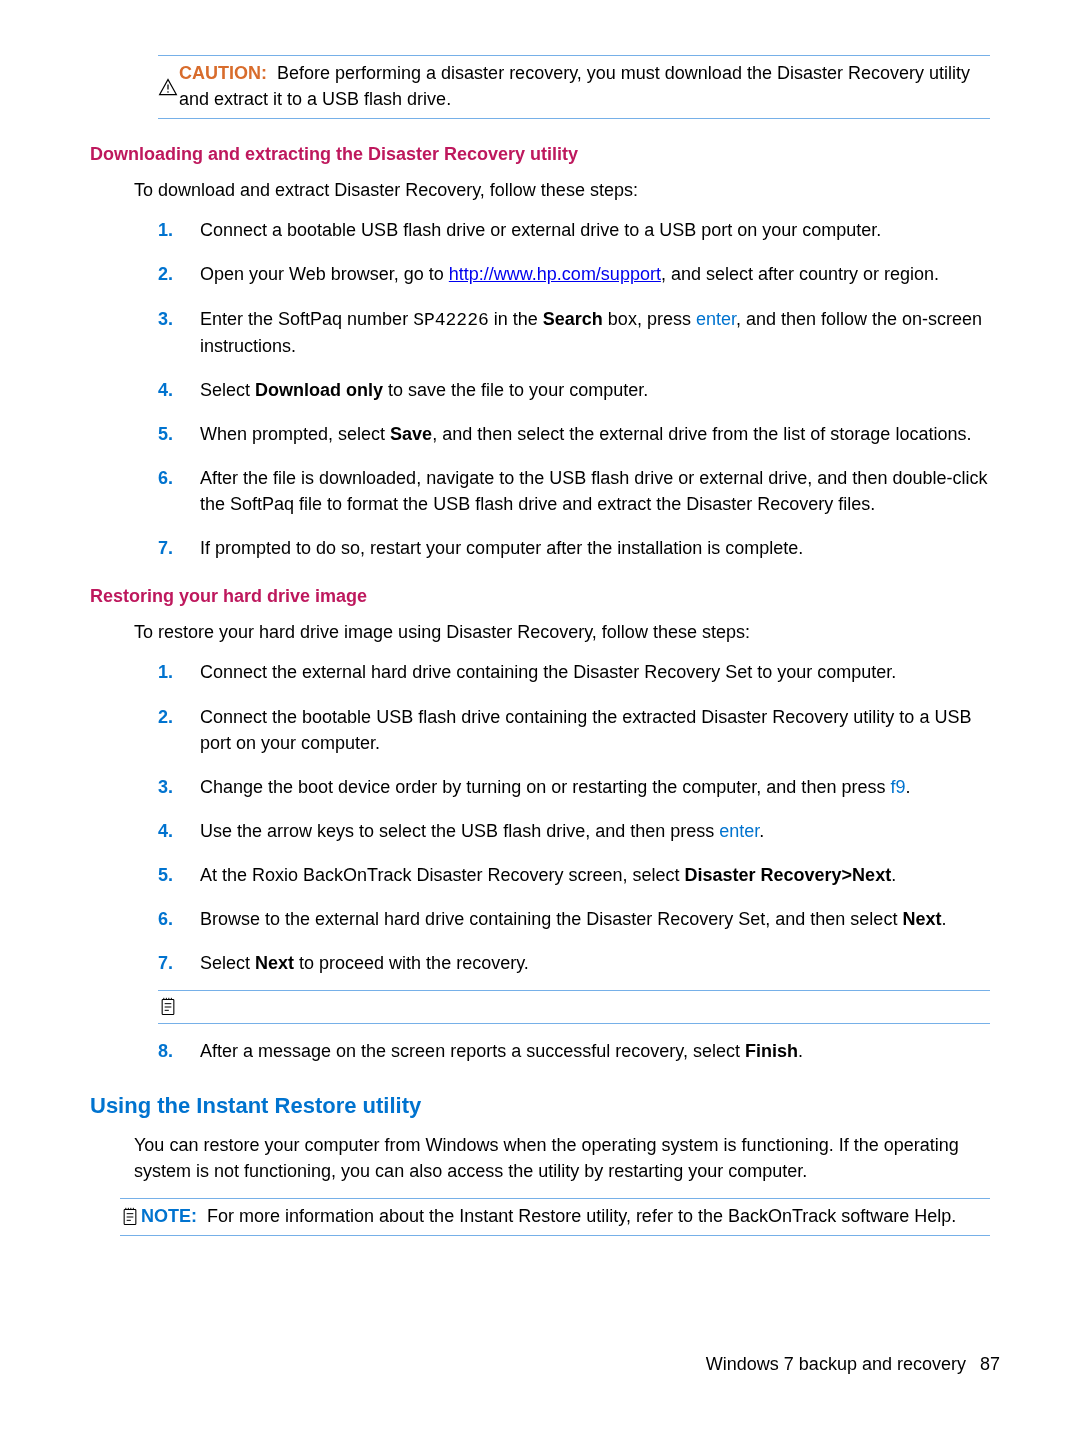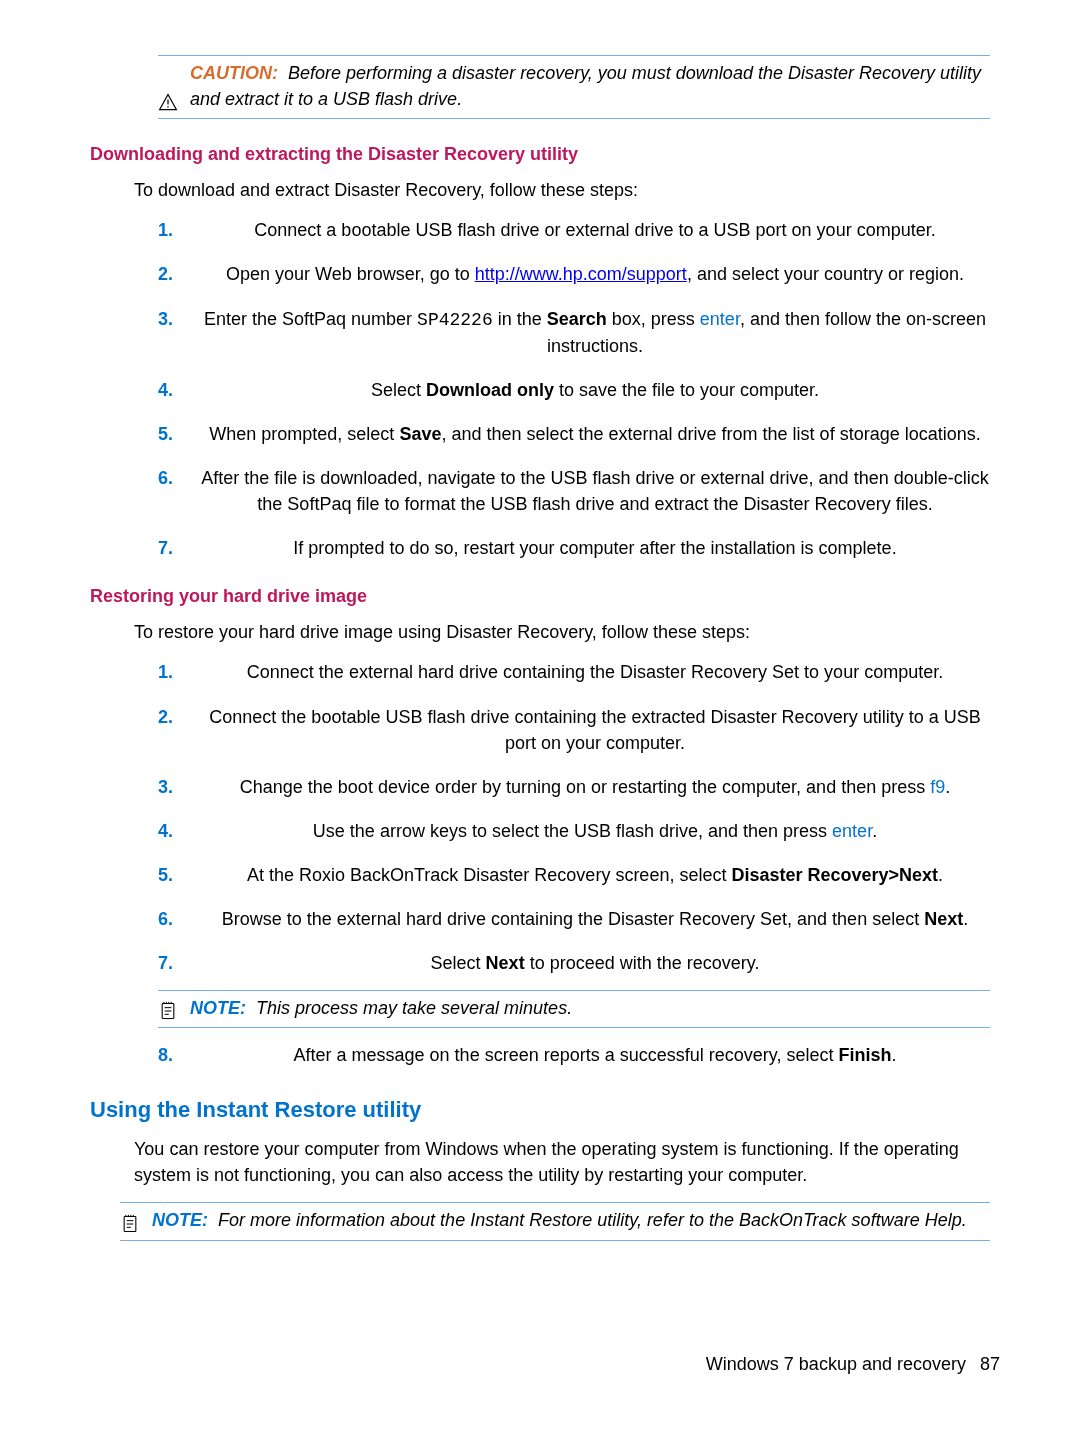--- a/index.html
+++ b/index.html
@@ -16,23 +16,22 @@
     position: relative;
     padding: 55px 90px 0 90px;
   }
   .content { padding-left: 0; }
   .callout {
     margin-left: 68px;
     border-top: 1px solid #76b0e8;
     border-bottom: 1px solid #76b0e8;
     padding: 4px 0 6px 0;
     display: flex;
-    align-items: flex-end;
-    gap: 12px;
-    font-style: italic;
+    align-items: center;
+    gap: 1px;
   }
   .callout .cicon { flex: 0 0 auto; margin-top: 2px; }
   .callout .ctext { flex: 1 1 auto; }
   .clabel { font-weight: 700; }
   .caution-label { color: #d86c2c; }
   .note-label { color: #0073cf; }
   h4.section-orange {
     color: #be185d;
     font-weight: 700;
     font-size: 18px;
@@ -54,21 +53,21 @@
     display: flex;
     align-items: flex-start;
     gap: 18px;
     margin: 0 0 18px 0;
   }
   ol.steps .num {
     color: #0073cf;
     font-weight: 700;
     flex: 0 0 24px;
   }
-  ol.steps .body { flex: 1 1 auto; text-align: center; }
+  ol.steps .body { flex: 1 1 auto; }
   .mono { font-family: "Courier New", monospace; }
   .link { color: #0000ee; text-decoration: underline; }
   .key { color: #0073cf; }
   .nested-callout {
     margin-left: 68px;
     margin-top: -4px;
     margin-bottom: 14px;
   }
   .footer {
     position: absolute;
@@ -99,21 +98,21 @@
 
   <h4 class="section-orange">Downloading and extracting the Disaster Recovery utility</h4>
   <p class="intro">To download and extract Disaster Recovery, follow these steps:</p>
   <ol class="steps">
     <li>
         <span class="num">1.</span>
         <span class="body">Connect a bootable USB flash drive or external drive to a USB port on your computer.</span>
       </li>
     <li>
         <span class="num">2.</span>
-        <span class="body"><span>Open your Web browser, go to </span><a class="link">http://www.hp.com/support</a><span>, and select your country or region.</span></span>
+        <span class="body"><span>Open your Web browser, go to </span><a class="link">http://www.hp.com/support</a><span>, and select after country or region.</span></span>
       </li>
     <li>
         <span class="num">3.</span>
         <span class="body"><span>Enter the SoftPaq number </span><span class="mono">SP42226</span><span> in the </span><b>Search</b><span> box, press </span><span class="key">enter</span><span>, and then follow the on-screen instructions.</span></span>
       </li>
     <li>
         <span class="num">4.</span>
         <span class="body"><span>Select </span><b>Download only</b><span> to save the file to your computer.</span></span>
       </li>
     <li>
@@ -166,23 +165,20 @@
   <div class="callout nested-callout">
     <span class="cicon">
       <svg class="icon" viewBox="0 0 24 24">
           <rect x="5" y="3" width="14" height="18" rx="1" fill="none" stroke="#000" stroke-width="1.3"></rect>
           <line x1="8" y1="8" x2="16" y2="8" stroke="#000" stroke-width="1.2"></line>
           <line x1="8" y1="12" x2="16" y2="12" stroke="#000" stroke-width="1.2"></line>
           <line x1="8" y1="16" x2="13" y2="16" stroke="#000" stroke-width="1.2"></line>
           <path d="M7 3 L7 1 M10 3 L10 1 M13 3 L13 1 M16 3 L16 1" stroke="#000" stroke-width="1.2"></path>
         </svg>
     </span>
-    <span class="ctext">
-      <span class="clabel note-label">NOTE:</span>&nbsp;&nbsp;<span>This process may take several minutes.</span>
-    </span>
   </div>
 
   <ol class="steps">
     <li>
         <span class="num">8.</span>
         <span class="body"><span>After a message on the screen reports a successful recovery, select </span><b>Finish</b><span>.</span></span>
       </li>
   </ol>
 
   <h3 class="section-blue">Using the Instant Restore utility</h3>

